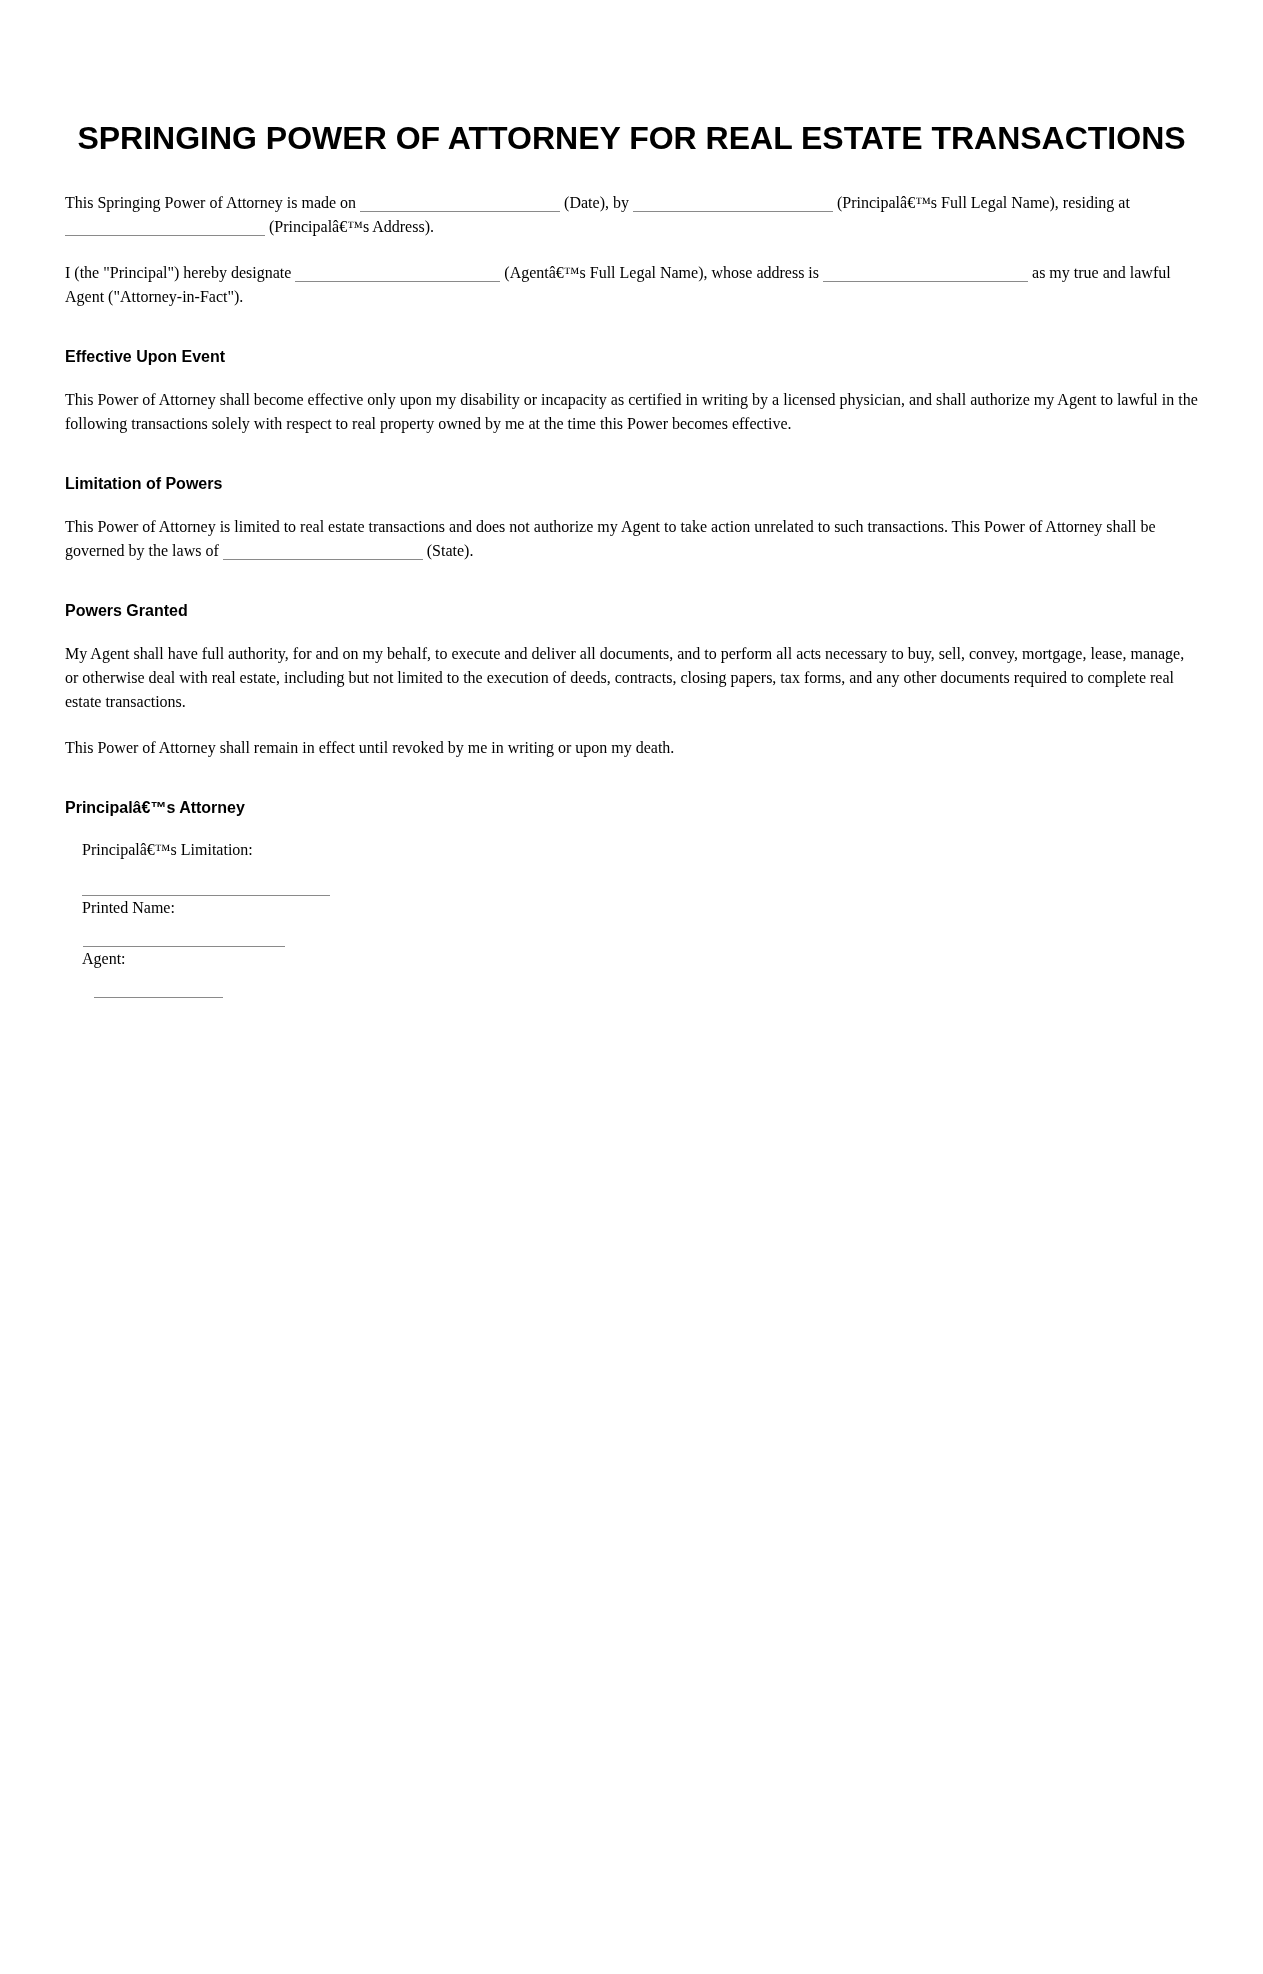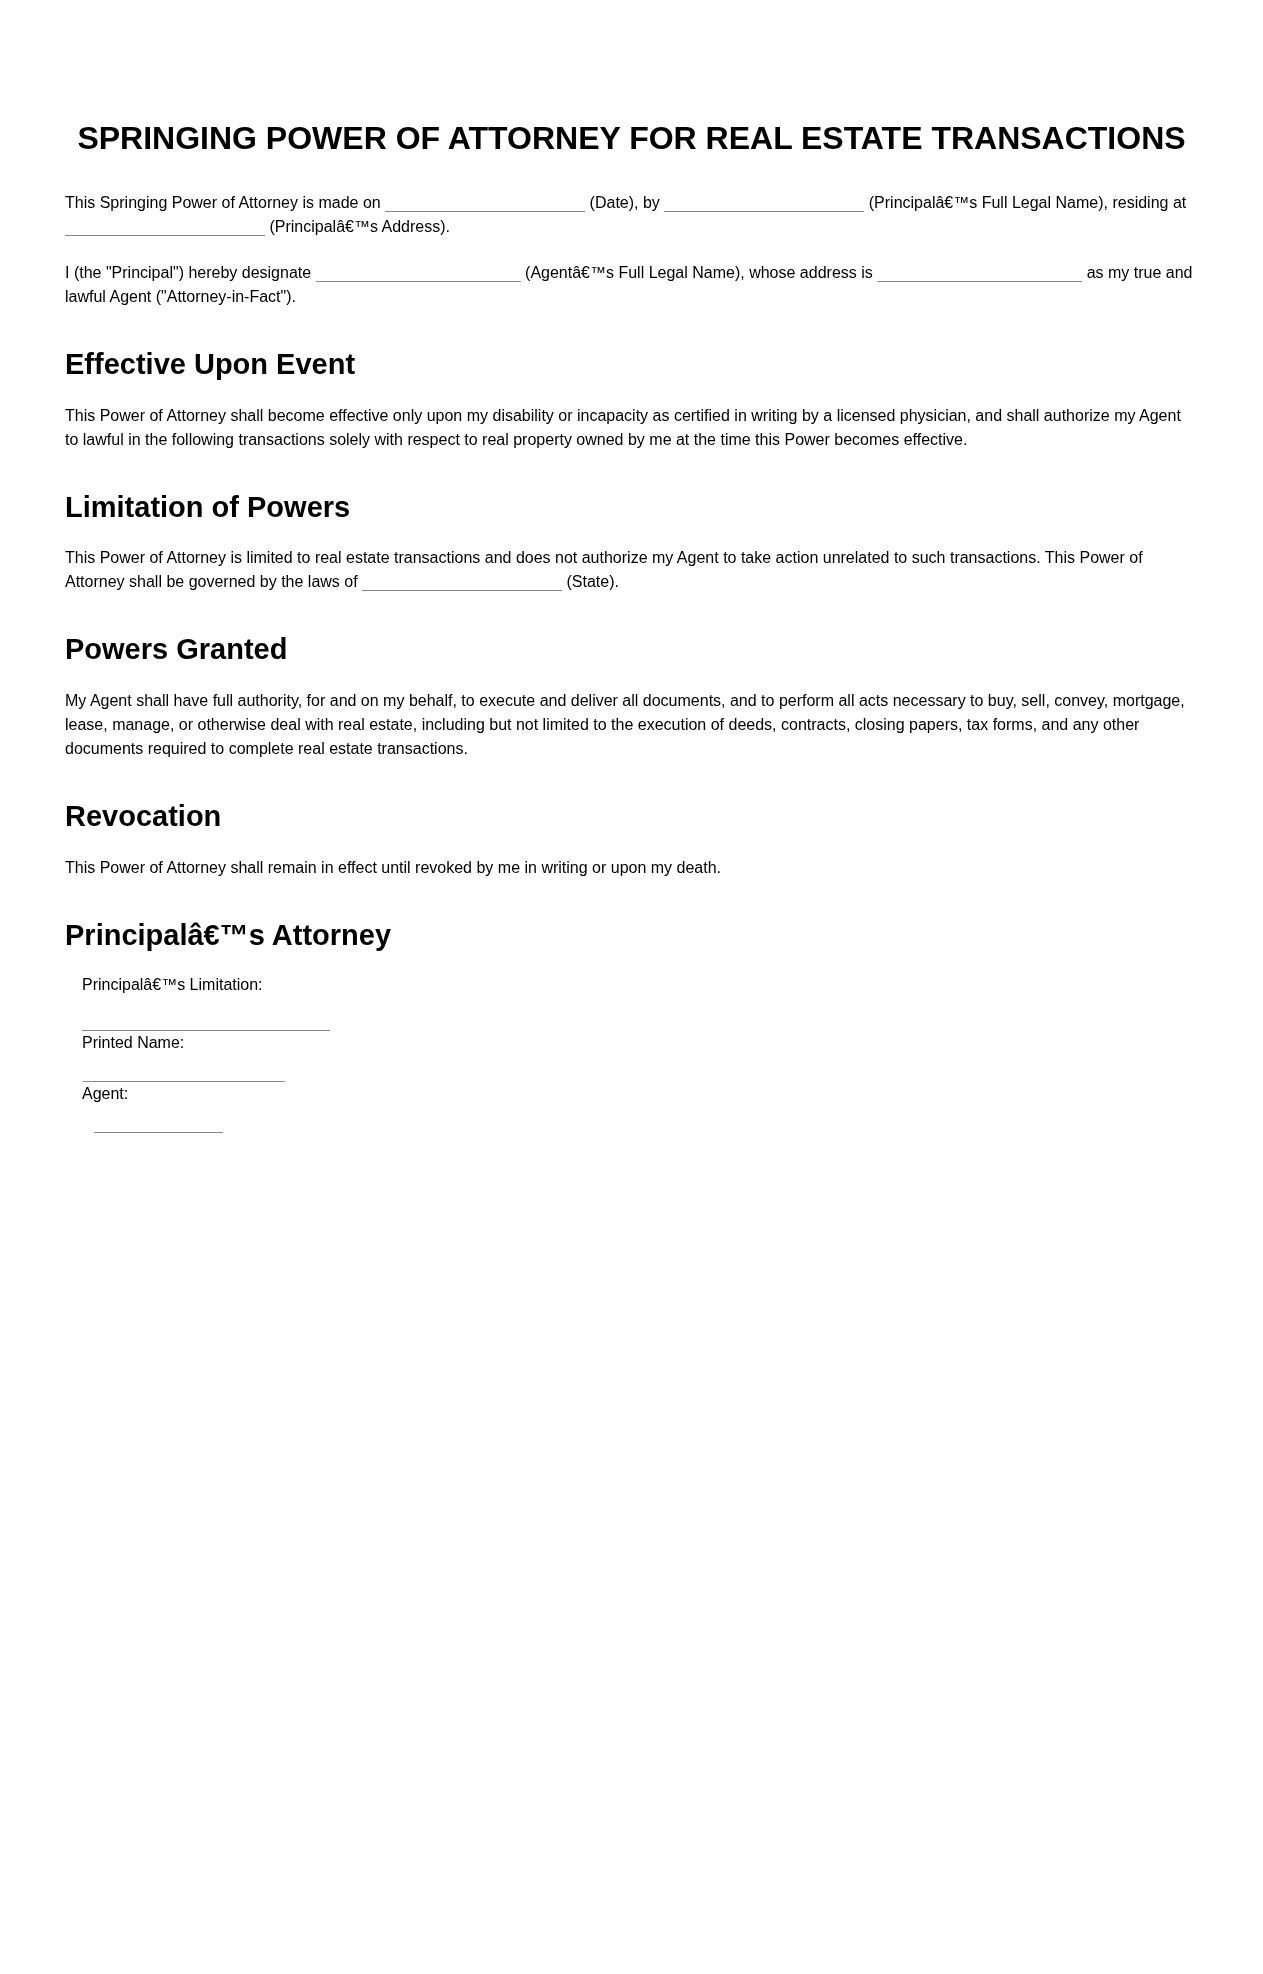--- a/index.html
+++ b/index.html
@@ -18,28 +18,29 @@
   }
   .page{padding:0 65px 60px 65px;}
   h1{
     font-size:32px;
     font-weight:bold;
     line-height:1.65;
     text-align:center;
     margin:112px 0 26px 0;
   }
   h2{
-    font-size:29px;
+    font-size:16px;
     font-weight:bold;
     line-height:1.2;
     margin:38px 0 20px 0;
   }
   p{
     margin:22px 0;
     line-height:1.5;
+    font-family:Liberation Serif, serif;
   }
   .blank{
     display:inline-block;
     height:14px;
     border-bottom:1px solid var(--blank_line);
     vertical-align:-4px;
   }
   .sig-label{margin:0 0 0 17px;}
   .sig-line{
     border-bottom:1px solid var(--blank_line);
@@ -65,21 +66,20 @@
     <h2>Limitation of Powers</h2>
     <p>This Power of Attorney is limited to real estate transactions and does not authorize my Agent to take action unrelated to such transactions. This Power of Attorney shall be governed by the laws of <span class="blank" style="width: 200px;"></span> (State).</p>
   </section>
 
   <section>
     <h2>Powers Granted</h2>
     <p>My Agent shall have full authority, for and on my behalf, to execute and deliver all documents, and to perform all acts necessary to buy, sell, convey, mortgage, lease, manage, or otherwise deal with real estate, including but not limited to the execution of deeds, contracts, closing papers, tax forms, and any other documents required to complete real estate transactions.</p>
   </section>
 
   <section>
-    <h2>Revocation</h2>
     <p>This Power of Attorney shall remain in effect until revoked by me in writing or upon my death.</p>
   </section>
 
   <section>
     <h2>Principalâ€™s Attorney</h2>
 
     <p class="sig-label">Principalâ€™s Limitation:</p>
     <div class="sig-line" style="width: 248px; margin-left: 17px; height: 33px;"></div>
 
     <p class="sig-label">Printed Name:</p>

